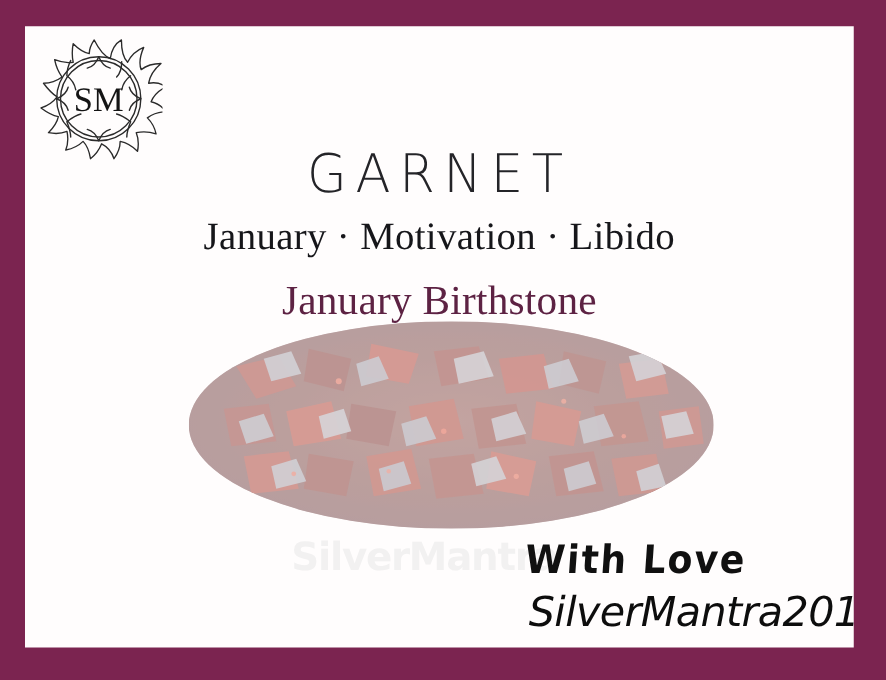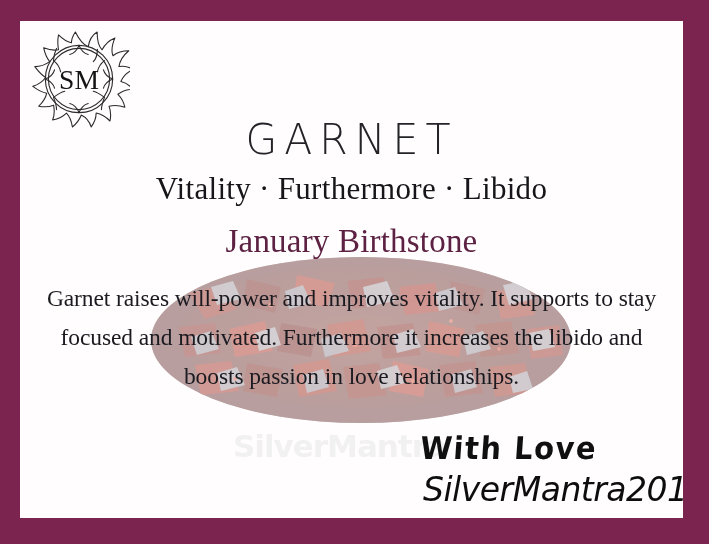--- a/index.html
+++ b/index.html
@@ -270,24 +270,23 @@
           <circle cx="84" cy="122" r="1.9" fill="#ff6144" opacity="0.8"></circle>
           <circle cx="262" cy="124" r="2.1" fill="#ff6d4e" opacity="0.8"></circle>
           <circle cx="348" cy="92" r="1.8" fill="#ff5f42" opacity="0.8"></circle>
           <circle cx="160" cy="120" r="1.8" fill="#ff6a4a" opacity="0.75"></circle>
         </g>
         <ellipse cx="210" cy="83" rx="210" ry="83" fill="#c9b6b6" opacity="0.30"></ellipse>
       </svg>
     </div>
 
     <div id="title">GARNET</div>
-    <div id="subtitle">Vitality · Furthermore · Libido</div>
+    <div id="subtitle">January · Motivation · Libido</div>
     <div id="birthstone">January Birthstone</div>
 
-    <div id="description">Garnet raises will-power and improves vitality. It supports to stay focused and motivated. Furthermore it increases the libido and boosts passion in love relationships.</div>
 
     <div id="watermark">SilverMantra</div>
 
     <div id="sig-with-love">With Love</div>
     <div id="sig-brand">SilverMantra2016</div>
 
   </div>
 </div>
 
 </body></html>

